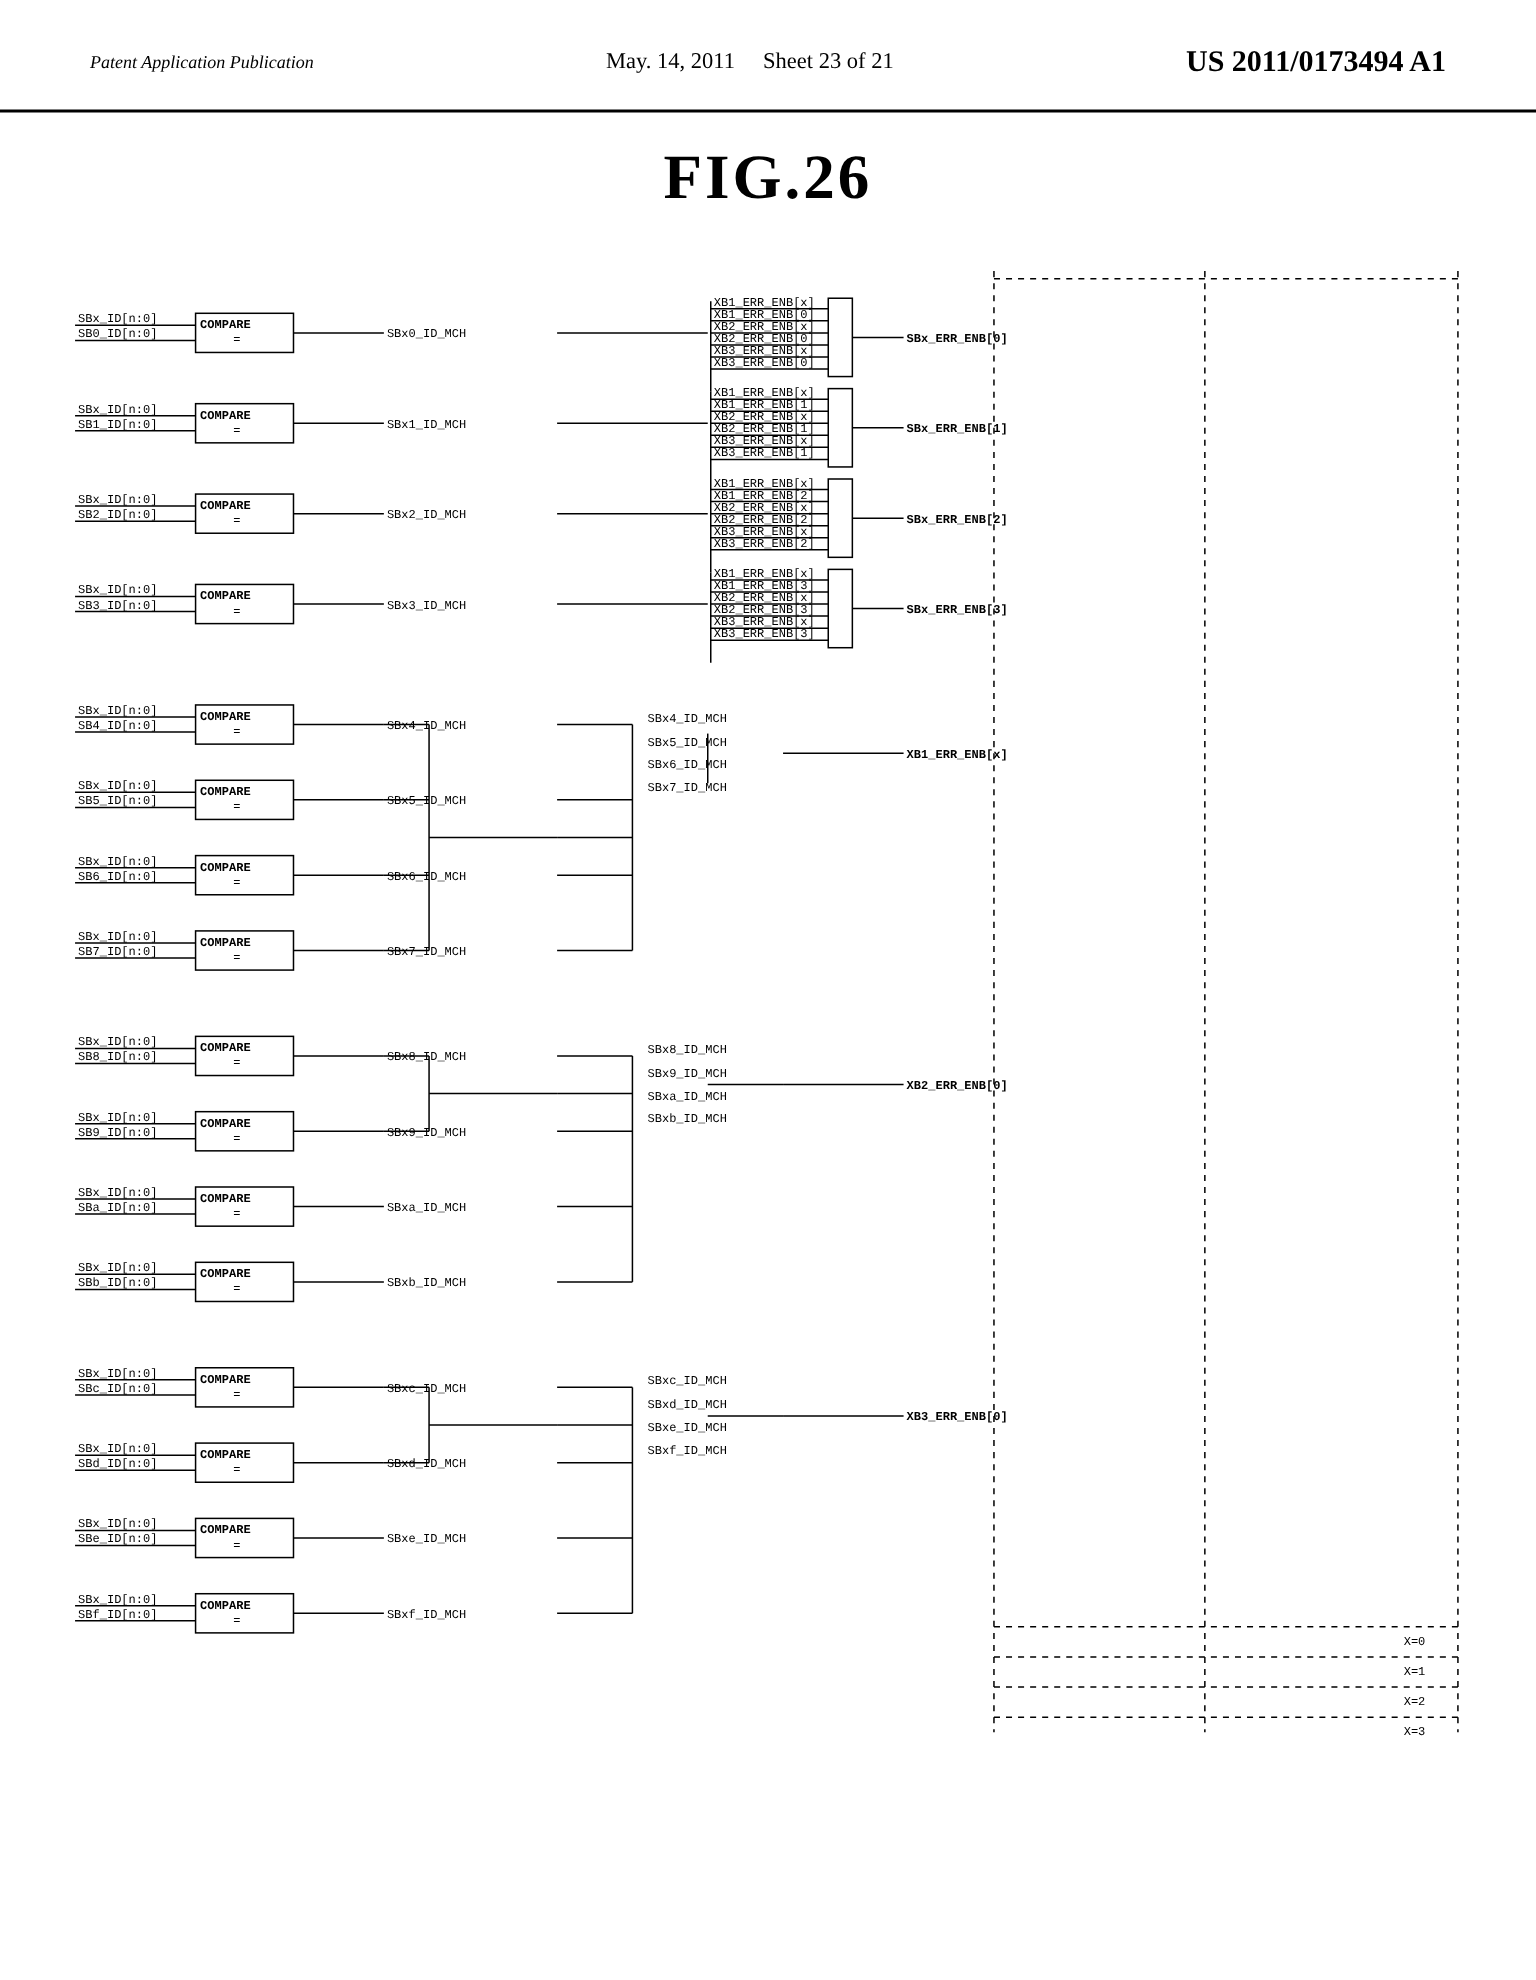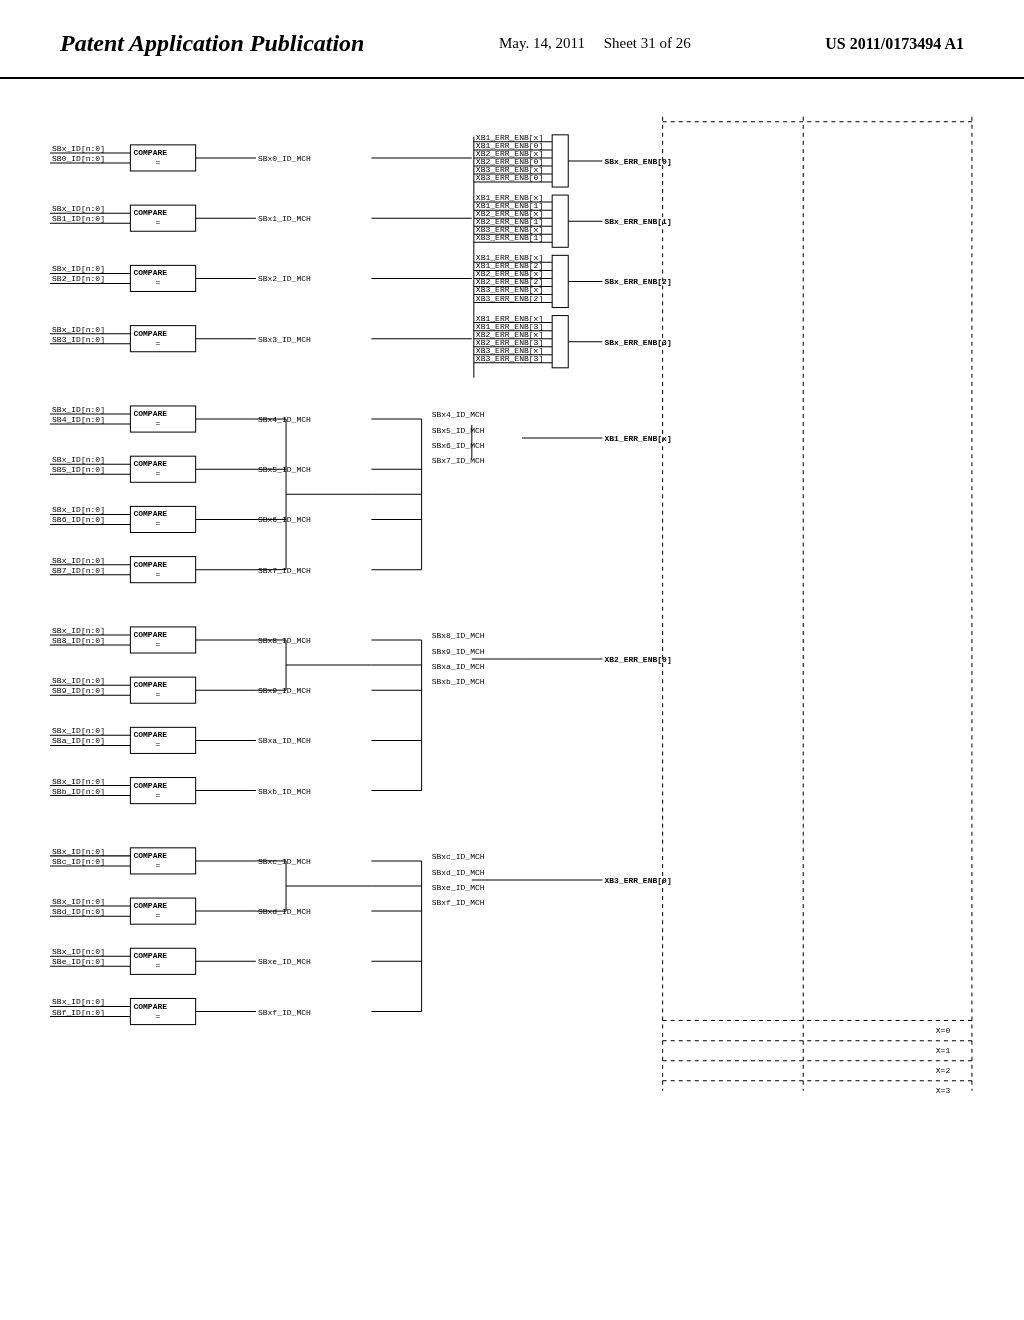--- a/index.html
+++ b/index.html
@@ -14,30 +14,30 @@
 
     
     .header {
       display: flex;
       justify-content: space-between;
       align-items: center;
       padding: 30px 60px 20px 60px;
       border-bottom: 2px solid #000;
     }
     .header-left {
-      font-size: 24px;
-      font-weight: bold;
+      font-size: 12px;
+      font-weight: normal;
       font-style: italic;
     }
     .header-center {
       font-size: 15px;
       text-align: center;
     }
     .header-right {
-      font-size: 16px;
+      font-size: 20px;
       font-weight: bold;
     }
 
     
     .content {
       padding: 20px 40px 20px 40px;
       position: relative;
     }
 
     
@@ -64,26 +64,27 @@
       height: 100%;
     }
   </style>
 </head>
 <body>
 
 <div class="header">
   <div class="header-left">Patent Application Publication</div>
   <div class="header-center">
     <span>May. 14, 2011</span>&nbsp;&nbsp;&nbsp;&nbsp;
-    <span>Sheet 31 of 26</span>
+    <span>Sheet 23 of 21</span>
   </div>
   <div class="header-right">US 2011/0173494 A1</div>
 </div>
 
 <div class="content">
+  <div class="fig-title">FIG.26</div>
 
   <div class="diagram">
     <svg viewBox="0 0 940 1060" xmlns="http://www.w3.org/2000/svg">
       <defs>
         <style>
           text { font-family: 'Courier New', monospace; }
           .lbl { font-size: 8px; }
           .lbl2 { font-size: 7.5px; }
         </style>
       </defs>

